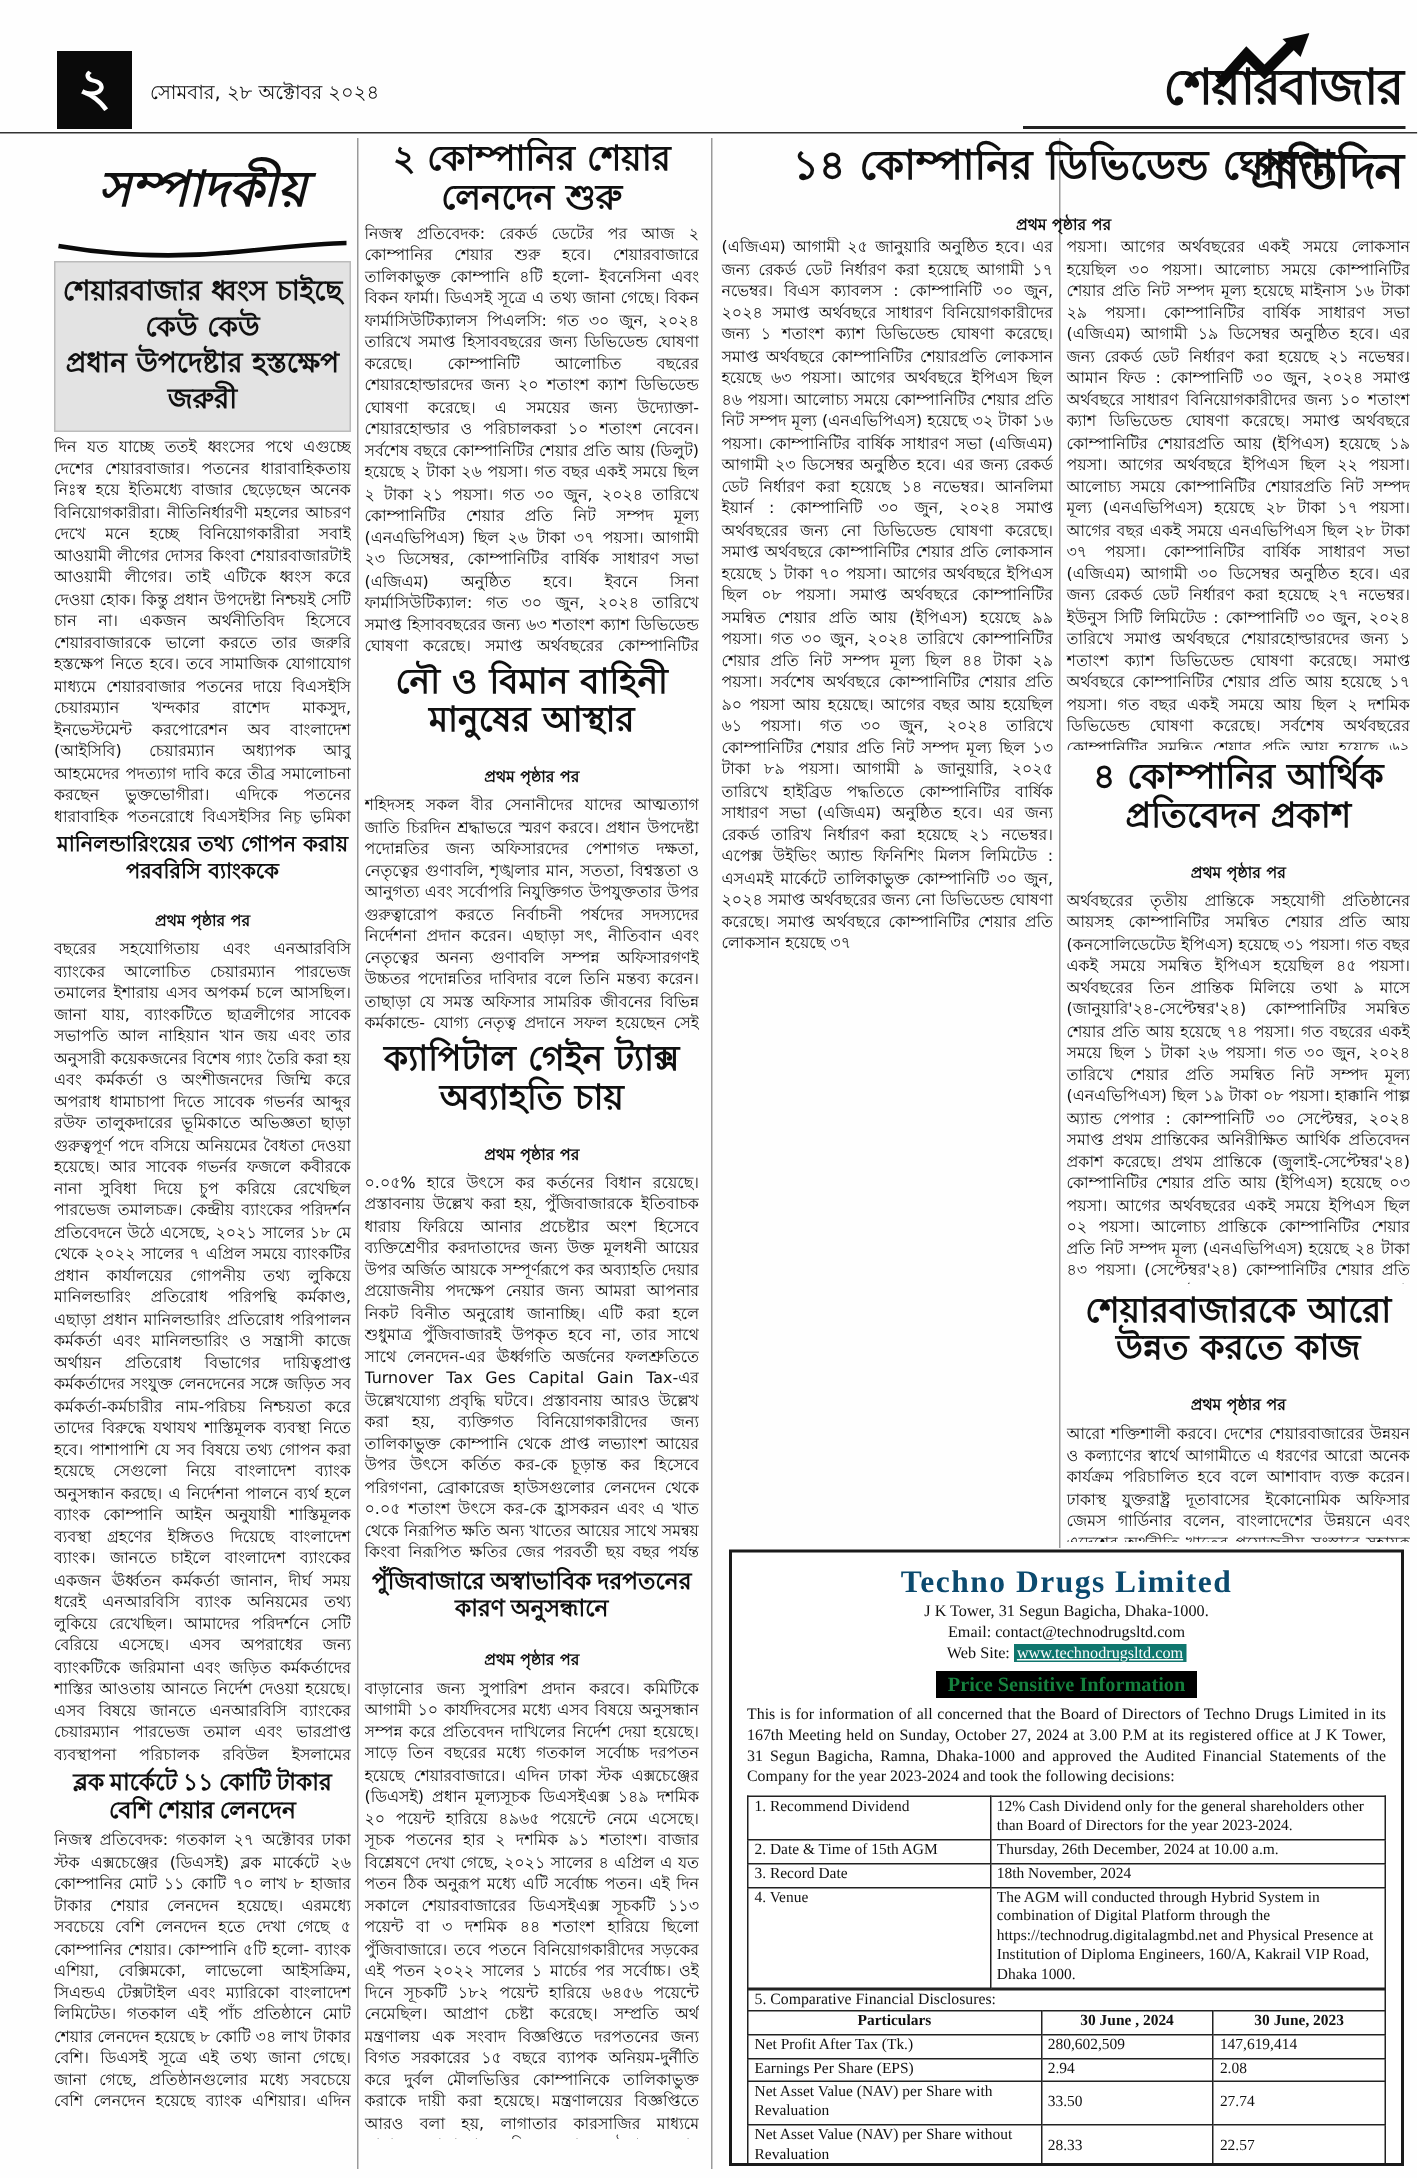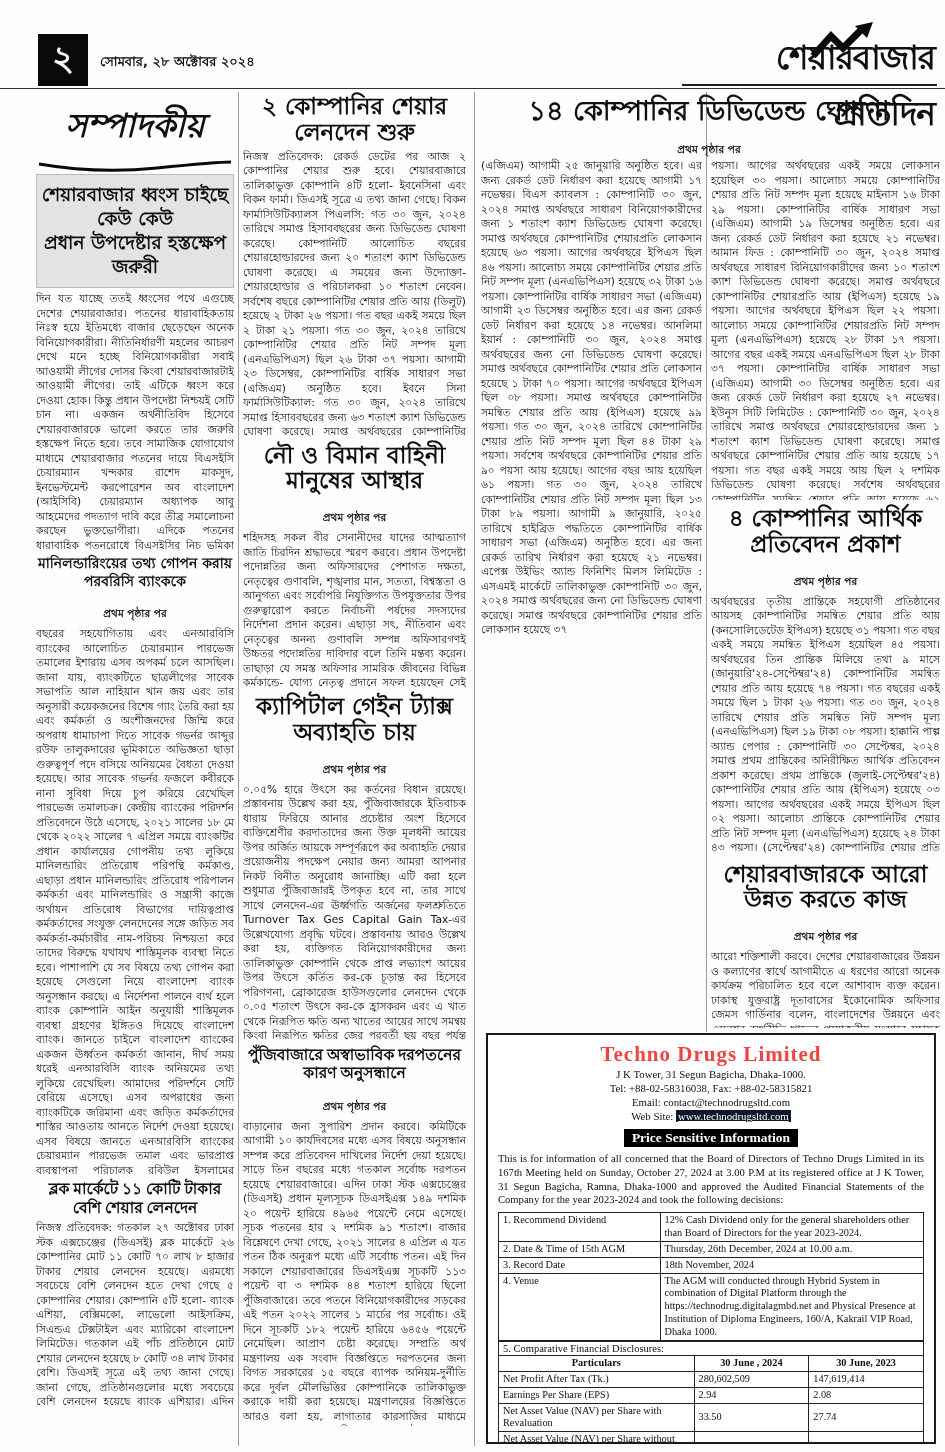--- a/index.html
+++ b/index.html
@@ -2,21 +2,21 @@
 <html><head>
 <meta charset="utf-8">
 <style>
   html,body{margin:0;padding:0;background:#fff;}
   .page{position:relative;width:945px;height:1452px;background:#fefefe;color:#101010;
         font-family:"Liberation Serif",serif;overflow:hidden;}
   
   .pagenum-box{position:absolute;left:38px;top:34px;width:50px;height:52px;background:#0a0a0a;
         color:#fff;display:flex;align-items:center;justify-content:center;
         font-size:34px;font-weight:bold;font-family:"DejaVu Sans",sans-serif;}
-  .date-line{position:absolute;left:100px;top:52px;font-size:13px;font-weight:bold;
+  .date-line{position:absolute;left:100px;top:52px;font-size:13px;font-weight:normal;
         font-family:"DejaVu Sans",sans-serif;}
   .masthead{position:absolute;right:10px;top:30px;width:250px;height:56px;text-align:right;}
   .masthead .mast-text{font-size:33px;font-weight:bold;letter-spacing:-1px;
         font-family:"DejaVu Sans",sans-serif;line-height:56px;}
   .mast-arrow{position:absolute;right:62px;top:-8px;}
   .header-rule{position:absolute;left:0;top:88px;width:945px;border-top:1.5px solid #333;}
   .mast-rule{position:absolute;right:8px;top:84px;width:255px;border-top:2.5px solid #222;}
   
   .col{position:absolute;top:92px;overflow:hidden;}
   #col1{left:36px;width:198px;height:1330px;}
@@ -38,25 +38,25 @@
         padding:8px 0 10px 0;}
   .edit-swash{display:block;margin:-6px auto 0 auto;}
   .edit-headline-box{background:#e3e3e3;border:1px solid #bbb;padding:8px 4px;text-align:center;
         font-size:18.5px;font-weight:bold;line-height:1.3;}
   
   #headline34{position:absolute;left:478px;top:94px;width:462px;text-align:center;}
   
   .adbox{position:absolute;left:486px;top:1033px;width:450px;height:411px;background:#fff;
         border:2px solid #1a1a1a;padding:7px 10px;box-sizing:border-box;overflow:hidden;
         font-family:"Liberation Serif",serif;}
-  .ad-company{text-align:center;font-size:21px;font-weight:bold;color:#ef4444;letter-spacing:1px;}
+  .ad-company{text-align:center;font-size:21px;font-weight:bold;color:#0c4a6e;letter-spacing:1px;}
   .ad-line{text-align:center;font-size:10.8px;line-height:1.3;}
-  .ad-link{color:#111;text-decoration:underline;background:#0f172a;color:#fff;padding:0 2px;}
+  .ad-link{color:#111;text-decoration:underline;background:#0f766e;color:#fff;padding:0 2px;}
   .ad-banner-wrap{text-align:center;margin:5px 0;}
-  .ad-banner{display:inline-block;background:#000;color:#ffffff;font-weight:bold;font-size:13.5px;
+  .ad-banner{display:inline-block;background:#000;color:#15803d;font-weight:bold;font-size:13.5px;
         padding:1px 8px;}
   .ad-intro{font-size:10.6px;text-align:justify;line-height:1.3;margin:2px 0 5px 0;}
   table.ad-decisions{width:100%;border-collapse:collapse;font-size:10.3px;}
   table.ad-decisions td{border:1px solid #222;padding:1px 4px;vertical-align:top;line-height:1.25;}
   td.dec-label{width:38%;}
   .ad-disc-title{font-size:10.5px;border:1px solid #222;border-bottom:none;padding:1px 4px;}
   table.ad-fin{width:100%;border-collapse:collapse;font-size:10.3px;}
   table.ad-fin td,table.ad-fin th{border:1px solid #222;padding:1px 4px;line-height:1.25;}
   table.ad-fin th{text-align:center;font-weight:bold;}
   table.ad-fin td.num{text-align:left;width:27%;}
@@ -138,21 +138,20 @@
     <p class="body-text bn" style="height:262px;overflow:hidden;">অর্থবছরের তৃতীয় প্রান্তিকে সহযোগী প্রতিষ্ঠানের আয়সহ কোম্পানিটির সমন্বিত শেয়ার প্রতি আয় (কনসোলিডেটেড ইপিএস) হয়েছে ৩১ পয়সা। গত বছর একই সময়ে সমন্বিত ইপিএস হয়েছিল ৪৫ পয়সা। অর্থবছরের তিন প্রান্তিক মিলিয়ে তথা ৯ মাসে (জানুয়ারি'২৪-সেপ্টেম্বর'২৪) কোম্পানিটির সমন্বিত শেয়ার প্রতি আয় হয়েছে ৭৪ পয়সা। গত বছরের একই সময়ে ছিল ১ টাকা ২৬ পয়সা। গত ৩০ জুন, ২০২৪ তারিখে শেয়ার প্রতি সমন্বিত নিট সম্পদ মূল্য (এনএভিপিএস) ছিল ১৯ টাকা ০৮ পয়সা। হাক্কানি পাল্প অ্যান্ড পেপার : কোম্পানিটি ৩০ সেপ্টেম্বর, ২০২৪ সমাপ্ত প্রথম প্রান্তিকের অনিরীক্ষিত আর্থিক প্রতিবেদন প্রকাশ করেছে। প্রথম প্রান্তিকে (জুলাই-সেপ্টেম্বর'২৪) কোম্পানিটির শেয়ার প্রতি আয় (ইপিএস) হয়েছে ০৩ পয়সা। আগের অর্থবছরের একই সময়ে ইপিএস ছিল ০২ পয়সা। আলোচ্য প্রান্তিকে কোম্পানিটির শেয়ার প্রতি নিট সম্পদ মূল্য (এনএভিপিএস) হয়েছে ২৪ টাকা ৪৩ পয়সা। (সেপ্টেম্বর'২৪) কোম্পানিটির শেয়ার প্রতি আয় হয়েছে ১০১ টাকা ৩১ পয়সা। গত বছরের একই সময়ে ছিল ৭৯ টাকা ২৯ পয়সা। গত ৩০ জুন, ২০২৪ তারিখে শেয়ার প্রতি সমন্বিত নিট সম্পদ মূল্য (এনএভিপিএস) ছিল ২৪১ টাকা ৯৪ পয়সা।</p>
 
     <div class="headline-lg bn">শেয়ারবাজারকে আরো উন্নত করতে কাজ</div>
     <div class="continued bn">প্রথম পৃষ্ঠার পর</div>
     <p class="body-text bn" style="height:130px;overflow:hidden;">আরো শক্তিশালী করবে। দেশের শেয়ারবাজারের উন্নয়ন ও কল্যাণের স্বার্থে আগামীতে এ ধরণের আরো অনেক কার্যক্রম পরিচালিত হবে বলে আশাবাদ ব্যক্ত করেন। ঢাকাস্থ যুক্তরাষ্ট্র দূতাবাসের ইকোনোমিক অফিসার জেমস গার্ডিনার বলেন, বাংলাদেশের উন্নয়নে এবং এদেশের অর্থনীতি খাতের প্রয়োজনীয় সংস্কারে সহায়ক ভূমিকা রাখতে যুক্তরাষ্ট্র প্রতিজ্ঞাবদ্ধ। তিনি আরো বলেন, ৫ আগস্ট পরবর্তী এটিই বাংলাদেশে এ ধরণের প্রথম কার্যক্রম। পরিবর্তনের বাংলাদেশে নতুনদের হাত ধরে ভালো কিছু হোক এমনটাই তারা প্রত্যাশা করেন বলে জানান তিনি। এসময় বিএসইসির কমিশনার মুঃ মোহসিন চৌধুরী, কমিশনার ফারজানা লালারুখ ও ডিবিএ প্রেসিডেন্ট সাইফুল ইসলামসহ ঊর্ধ্বতন কর্মকর্তারা উপস্থিত ছিলেন।</p>
   </div>
 
   <div class="adbox">
     <div class="ad-company">Techno Drugs Limited</div>
     <div class="ad-line">J K Tower, 31 Segun Bagicha, Dhaka-1000.</div>
-    <div class="ad-line">Tel: +88-02-58316038, Fax: +88-02-58315821</div>
     <div class="ad-line">Email: contact@technodrugsltd.com</div>
     <div class="ad-line">
       <span>Web Site: </span><a href="#" class="ad-link">www.technodrugsltd.com</a>
     </div>
     <div class="ad-banner-wrap">
       <span class="ad-banner">Price Sensitive Information</span>
     </div>
     <div class="ad-intro">This is for information of all concerned that the Board of Directors of Techno Drugs Limited in its 167th Meeting held on Sunday, October 27, 2024 at 3.00 P.M at its registered office at J K Tower, 31 Segun Bagicha, Ramna, Dhaka-1000 and approved the Audited Financial Statements of the Company for the year 2023-2024 and took the following decisions:</div>
 
     <table class="ad-decisions">

